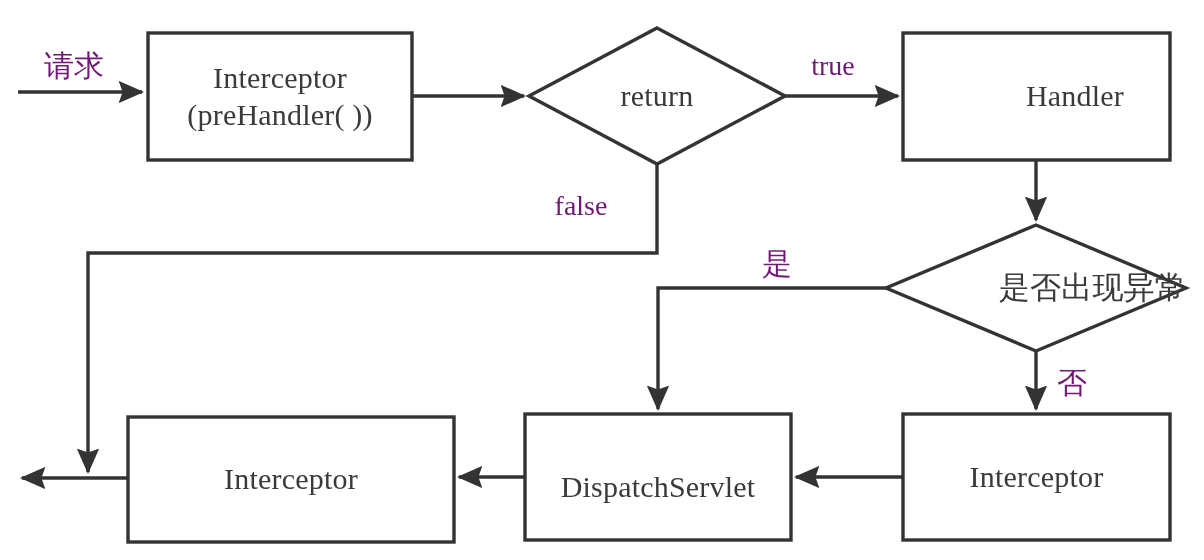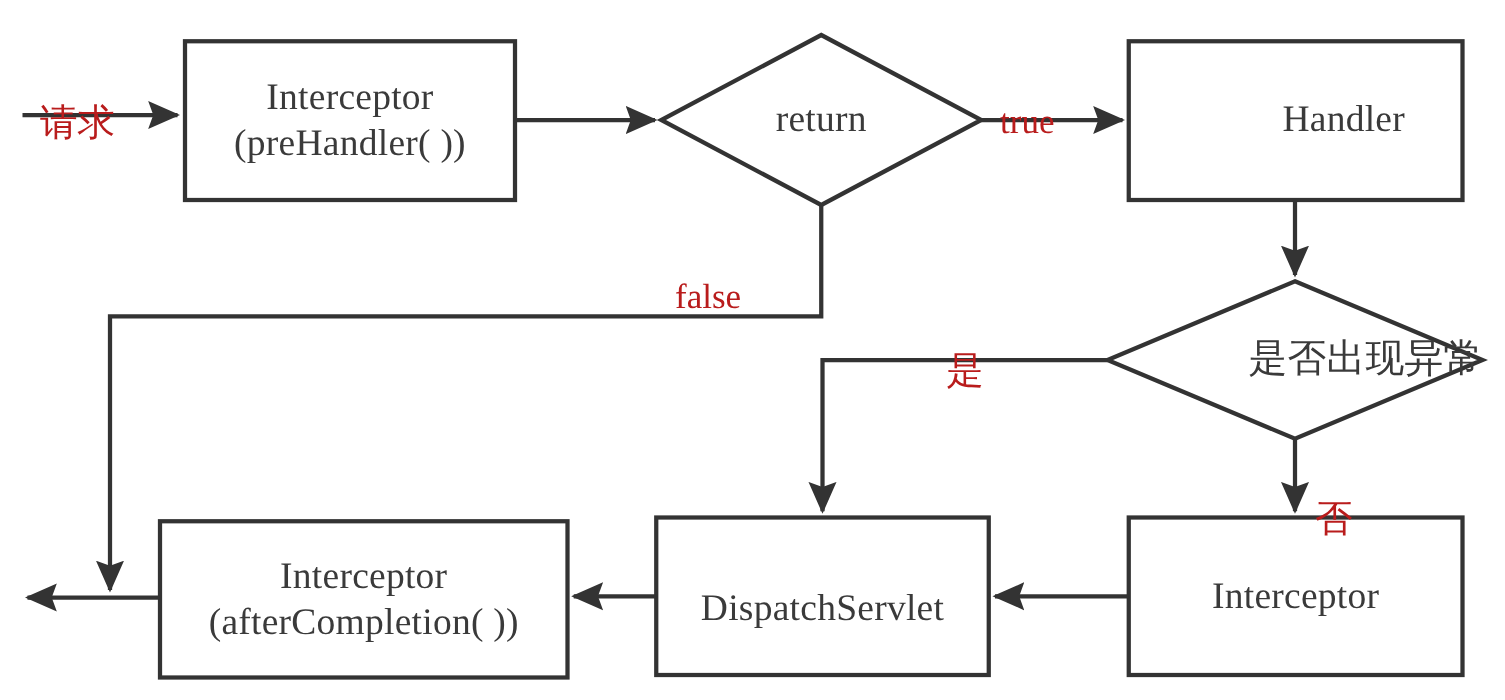--- a/index.html
+++ b/index.html
@@ -33,24 +33,23 @@
     line-height: 1.22;
     pointer-events: none;
     letter-spacing: 0.2px;
   }
   .node-text .ln {
     display: block;
     white-space: nowrap;
   }
   .edge-label {
     position: absolute;
-    color: #b91c1c;
+    color: #701a75;
     white-space: nowrap;
-    text-align: left;
-    margin-top: 32px;
+    text-align: center;
   }
   .cjk {
     font-family: "DejaVu Sans", "Liberation Sans", sans-serif;
   }
   .watermark {
     position: absolute;
     color: #c9c9c9;
     font-family: "DejaVu Sans", "Liberation Sans", sans-serif;
     white-space: nowrap;
     letter-spacing: 1px;
@@ -104,21 +103,20 @@
   <div class="node-text" style="left:903px; top:33px; width:288px; height:127px; font-size:30px;padding-left:28px;">
     <span class="ln">Handler</span>
   </div>
 
   <div class="node-text cjk" style="left:886px; top:225px; width:300px; height:126px; font-size:31px;align-items:flex-end;">
     <span class="ln">是否出现异常</span>
   </div>
 
   <div class="node-text" style="left:128px; top:417px; width:326px; height:125px; font-size:30px;">
     <span class="ln">Interceptor</span>
-    <span class="ln">(afterCompletion( ))</span>
   </div>
 
   <div class="node-text" style="left:525px; top:414px; width:266px; height:147px; font-size:30px;">
     <span class="ln">DispatchServlet</span>
   </div>
 
   <div class="node-text" style="left:903px; top:414px; width:267px; height:126px; font-size:30px;">
     <span class="ln">Interceptor</span>
   </div>
 

